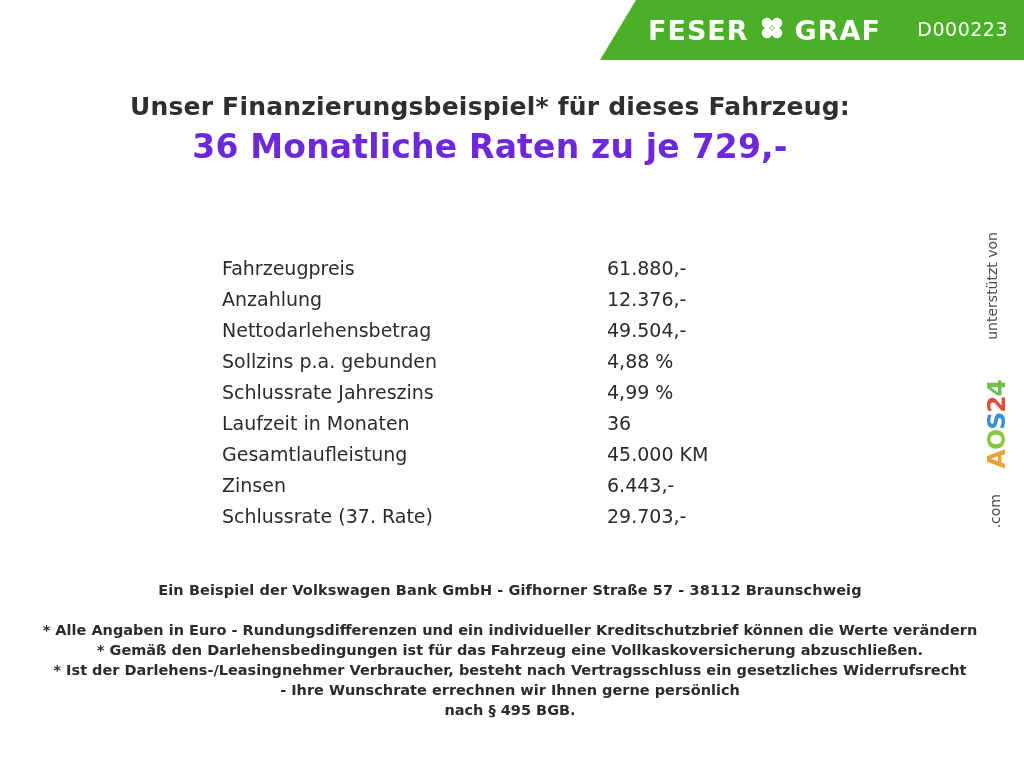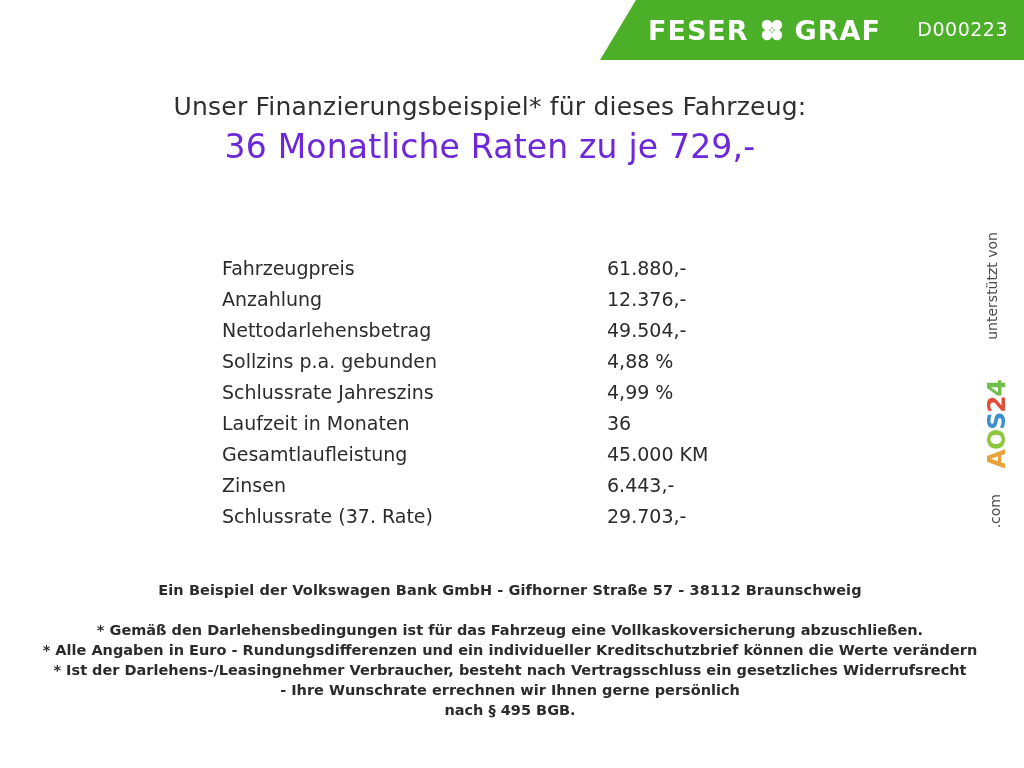--- a/index.html
+++ b/index.html
@@ -25,21 +25,20 @@
     height: 60px;
     background: #4caf28;
     display: flex;
     align-items: center;
     justify-content: flex-start;
     
     clip-path: polygon(36px 0, 100% 0, 100% 100%, 0 100%);
   }
   .brand-wrap {
     display: flex;
-    align-items: center;
     margin-left: 48px;
     color: #ffffff;
     font-weight: bold;
     font-size: 27px;
     letter-spacing: 1px;
   }
   .brand-left { margin-right: 10px; }
   .brand-right { margin-left: 10px; }
   .clover {
     display: inline-block;
@@ -57,20 +56,21 @@
     letter-spacing: 0.5px;
   }
 
   
   .title-block {
     position: absolute;
     top: 92px;
     left: 0;
     width: 980px;
     text-align: center;
+    font-weight: bold;
   }
   .title-line1 {
     font-size: 25px;
     color: #2f2f2f;
     letter-spacing: 0.2px;
   }
   .title-line2 {
     font-size: 33px;
     color: #6d28d9;
     margin-top: 6px;
@@ -232,19 +232,19 @@
 
 <div class="vertical-credit">
   <span class="vtext">unterstützt von</span>
   <span class="vlogo"><span class="c1">A</span><span class="c2">O</span><span class="c3">S</span><span class="c4">2</span><span class="c5">4</span></span>
   <span class="vdom">.com</span>
 </div>
 
 <div class="footer">
   <div class="bank-line">Ein Beispiel der Volkswagen Bank GmbH - Gifhorner Straße 57 - 38112 Braunschweig</div>
   <div class="notes">
+    <div>* Alle Angaben in Euro - Rundungsdifferenzen und ein individueller Kreditschutzbrief können die Werte verändern</div>
     <div>* Gemäß den Darlehensbedingungen ist für das Fahrzeug eine Vollkaskoversicherung abzuschließen.</div>
-    <div>* Alle Angaben in Euro - Rundungsdifferenzen und ein individueller Kreditschutzbrief können die Werte verändern</div>
     <div>* Ist der Darlehens-/Leasingnehmer Verbraucher, besteht nach Vertragsschluss ein gesetzliches Widerrufsrecht</div>
     <div>- Ihre Wunschrate errechnen wir Ihnen gerne persönlich</div>
     <div>nach § 495 BGB.</div>
   </div>
 </div>
 
 </body></html>

